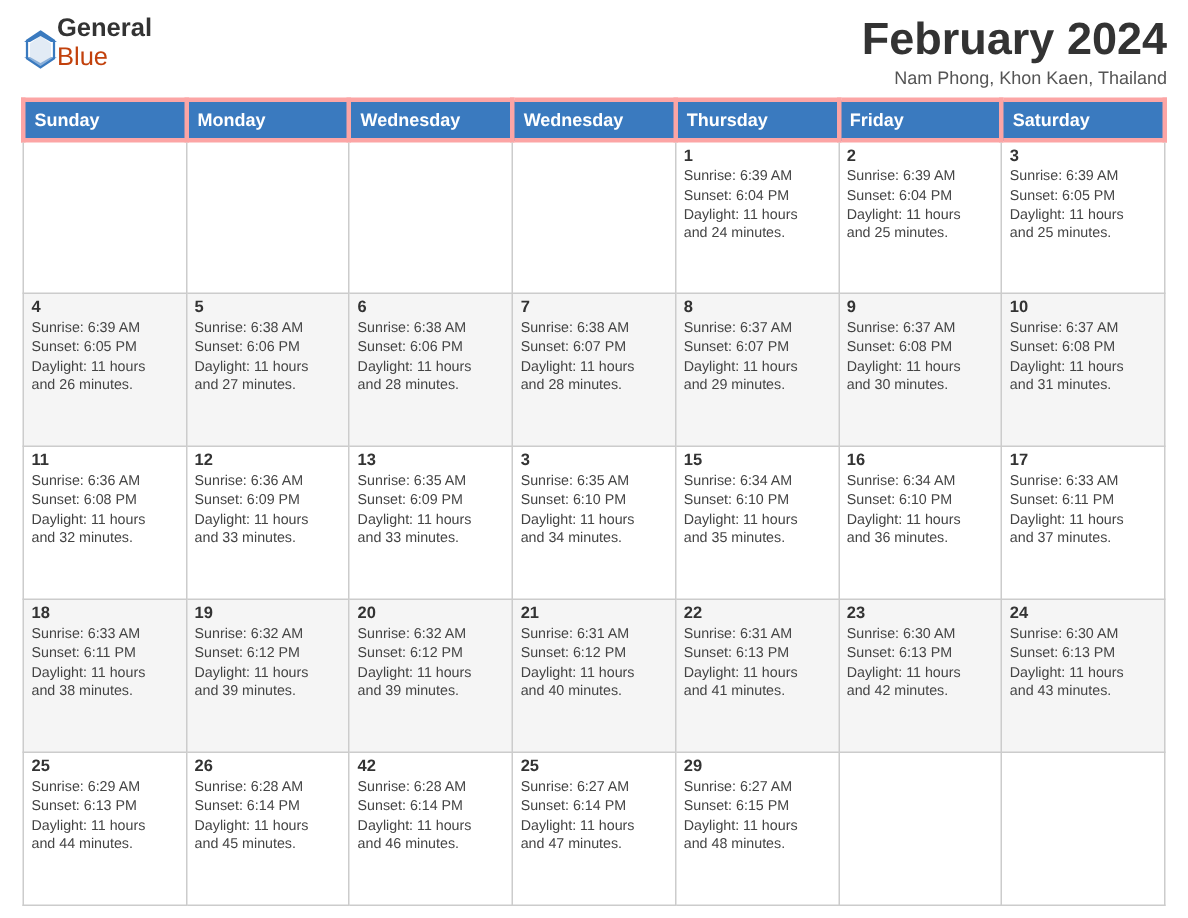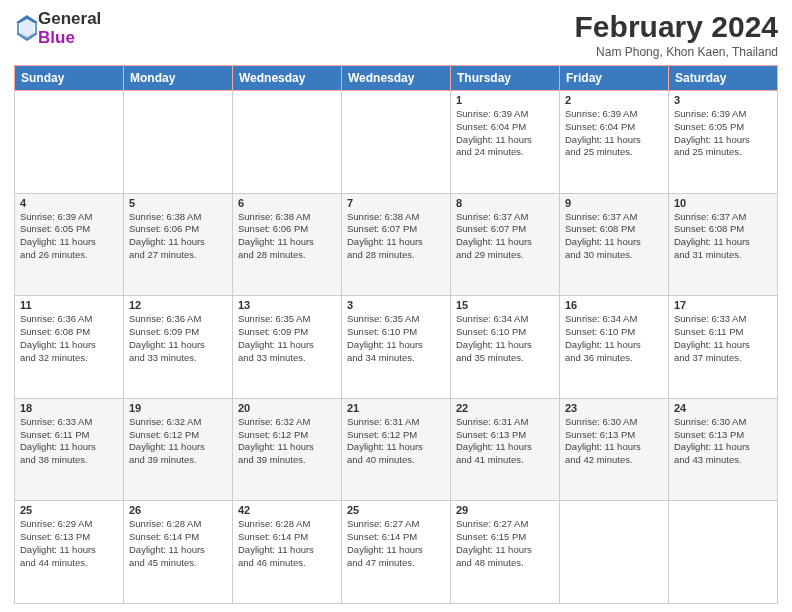--- a/index.html
+++ b/index.html
@@ -18,37 +18,37 @@
       flex-direction: column;
     }
     .header {
       display: flex;
       justify-content: space-between;
       align-items: flex-start;
       margin-bottom: 6px;
     }
     .logo {
       display: flex;
-      align-items: center;
+      align-items: flex-end;
       gap: 0;
     }
     .logo-text {
       display: flex;
       flex-direction: column;
       line-height: 1.1;
     }
     .logo-general {
       font-size: 17px;
       font-weight: bold;
       color: #333;
     }
     .logo-blue {
       font-size: 17px;
-      font-weight: bold;
-      color: #a21caf;
+      font-weight: normal;
+      color: #c2410c;
     }
     .logo-icon {
       width: 22px;
       height: 28px;
       margin-left: 2px;
       margin-top: -2px;
     }
     .title-block {
       text-align: right;
       margin-left: 36px;
@@ -71,21 +71,21 @@
       width: 100%;
       table-layout: fixed;
     }
     .calendar th {
       background: #3a7abf;
       color: #fff;
       text-align: left;
       padding: 5px 6px;
       font-size: 12px;
       font-weight: bold;
-      border: 1px solid #fca5a5;
+      border: 3px solid #fca5a5;
     }
     .calendar td {
       vertical-align: top;
       border: 1px solid #ccc;
       padding: 3px 5px;
       font-size: 10px;
       color: #333;
       background: #fff;
       height: 82px;
     }

